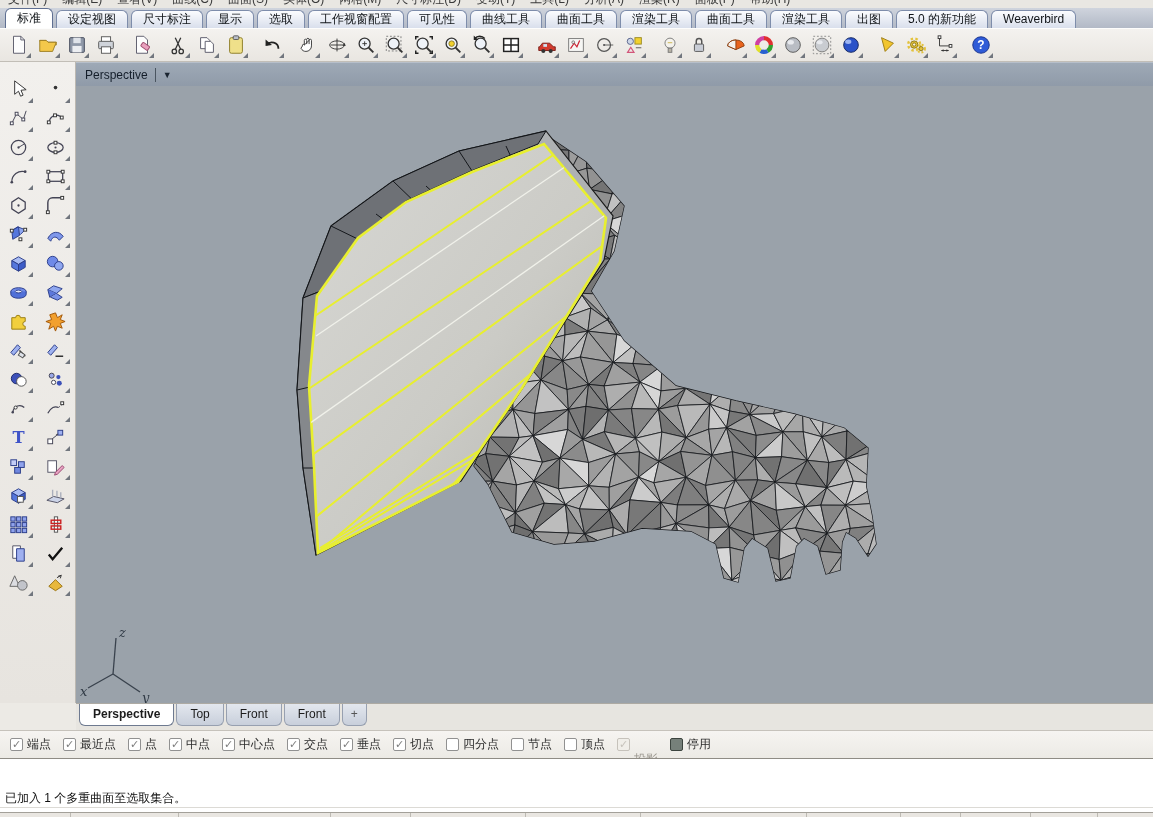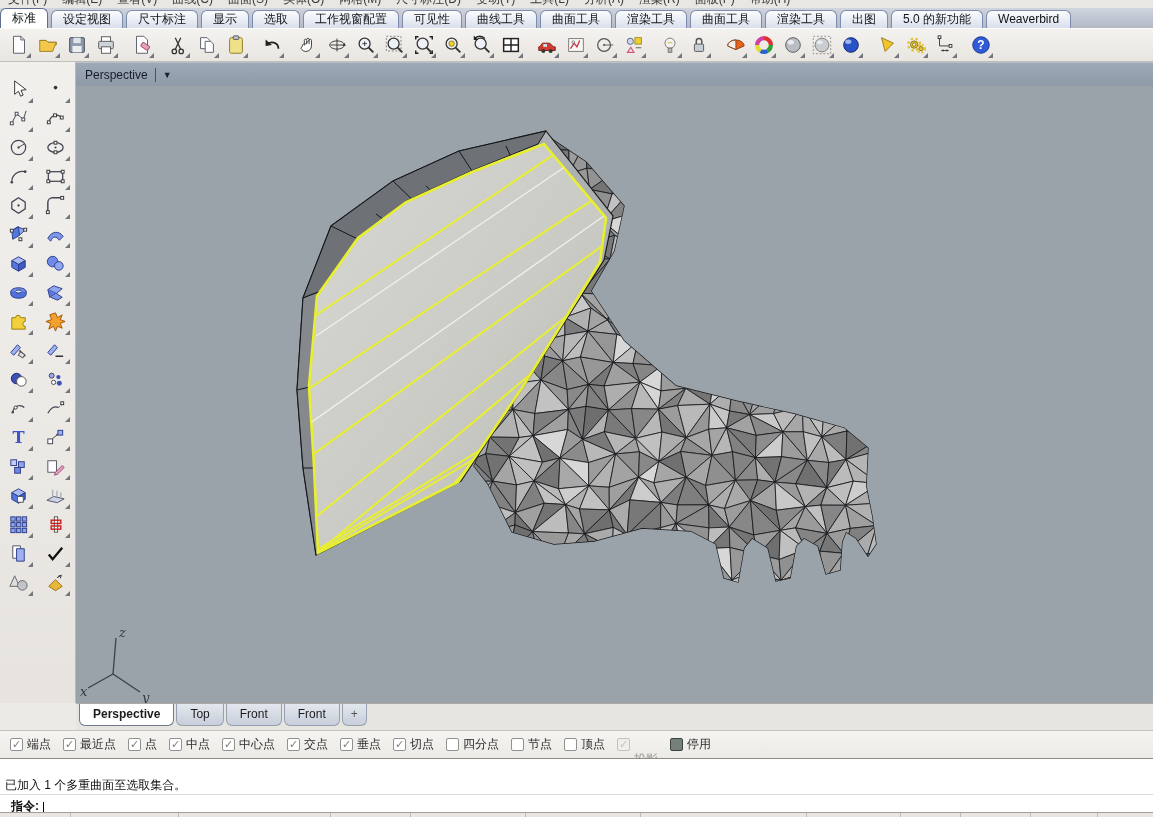--- a/index.html
+++ b/index.html
@@ -4,21 +4,21 @@
 <style>
   html,body{margin:0;padding:0;background:#555;}
   #app{position:relative;width:1153px;height:817px;background:#eceae5;overflow:hidden;
        font-family:"Liberation Sans","DejaVu Sans",sans-serif;-webkit-font-smoothing:antialiased;}
   
   #menu-strip{position:absolute;top:0;left:0;right:0;height:8px;background:#e9e7e2;overflow:hidden;border-bottom:1px solid #d2cfc9;}
   #menu-strip .inner{position:absolute;top:-9px;left:8px;white-space:nowrap;font-size:12px;color:#3a3a3a;}
   #menu-strip .inner span{margin-right:15px;}
   
   #tab-bar{position:absolute;top:8px;left:0;right:0;height:20px;background:linear-gradient(#cfd4dd,#b2b9c6);
-           display:flex;align-items:flex-end;box-sizing:border-box;}
+           display:flex;align-items:flex-end;padding-left:5px;box-sizing:border-box;}
   .rtab{position:relative;height:15px;line-height:15px;padding:1px 11px 1px;margin-right:3px;font-size:12px;color:#101418;
         background:linear-gradient(#fbfcfe,#d9dfec);border:1px solid #7e8dab;border-bottom:none;border-radius:6px 6px 0 0;cursor:default;}
   .rtab.active{background:#ffffff;height:17px;line-height:17px;z-index:2;border-color:#5f6f92;}
   
   #toolbar{position:absolute;top:28px;left:0;right:0;height:34px;background:linear-gradient(#f4f2ef,#e9e6e1);
            border-top:1px solid #fdfdfc;border-bottom:1px solid #c2beb7;display:flex;align-items:center;padding-left:4px;box-sizing:border-box;}
   .tgroup{display:flex;margin-right:7px;}
   .tbtn{position:relative;width:27px;height:28px;display:flex;align-items:center;justify-content:center;border:1px solid transparent;border-radius:2px;}
   .ic{width:22px;height:22px;display:block;}
   .fly{position:absolute;right:1px;bottom:1px;width:0;height:0;border-left:5px solid transparent;border-bottom:5px solid #71767e;}
@@ -45,21 +45,21 @@
   #osnap{position:absolute;top:730px;left:0;right:0;height:28px;background:linear-gradient(#f6f4f1,#eceae5);
          border-top:1px solid #c6c2bb;display:flex;align-items:center;padding-left:10px;gap:12px;box-sizing:border-box;font-size:12px;color:#2c2c2c;}
   .osnap-item{display:flex;align-items:center;gap:4px;}
   .cb{width:13px;height:13px;background:#fff;border:1px solid #919191;border-radius:2px;display:flex;align-items:center;justify-content:center;
       font-size:11px;line-height:11px;color:#7d7d7d;box-sizing:border-box;}
   .cb.dis{background:#f0eee9;border-color:#c6c2bb;color:#c6c2bb;}
   .cb.fill{background:#76807a;border-color:#3c443f;}
   .osnap-item.dis span.lbl{color:#9b978f;margin-top:29px;}
   
   #command{position:absolute;top:758px;left:0;right:0;height:54px;background:#ffffff;border-top:1px solid #8f8c85;font-size:12px;color:#111;}
-  #cmd-history{padding:18px 5px 1px;height:16px;}
+  #cmd-history{padding:31px 5px 1px;height:16px;}
   #cmd-prompt{border-top:1px solid #dcdad5;padding:3px 11px;font-weight:bold;display:flex;align-items:flex-end;}
   #caret{display:inline-block;width:1px;height:13px;background:#000;margin-left:4px;animation:blink 1.1s steps(1) infinite;}
   @keyframes blink{50%{opacity:0;}}
   
   #status-sliver{position:absolute;top:812px;left:0;right:0;height:5px;background:#e9e6e1;border-top:1px solid #a3a099;}
   #status-sliver i{position:absolute;top:0;width:1px;height:5px;background:#bdbab3;}
   .ysel{stroke:var(--sel,#e8ef2f);}
 </style>
 </head>
 <body>

